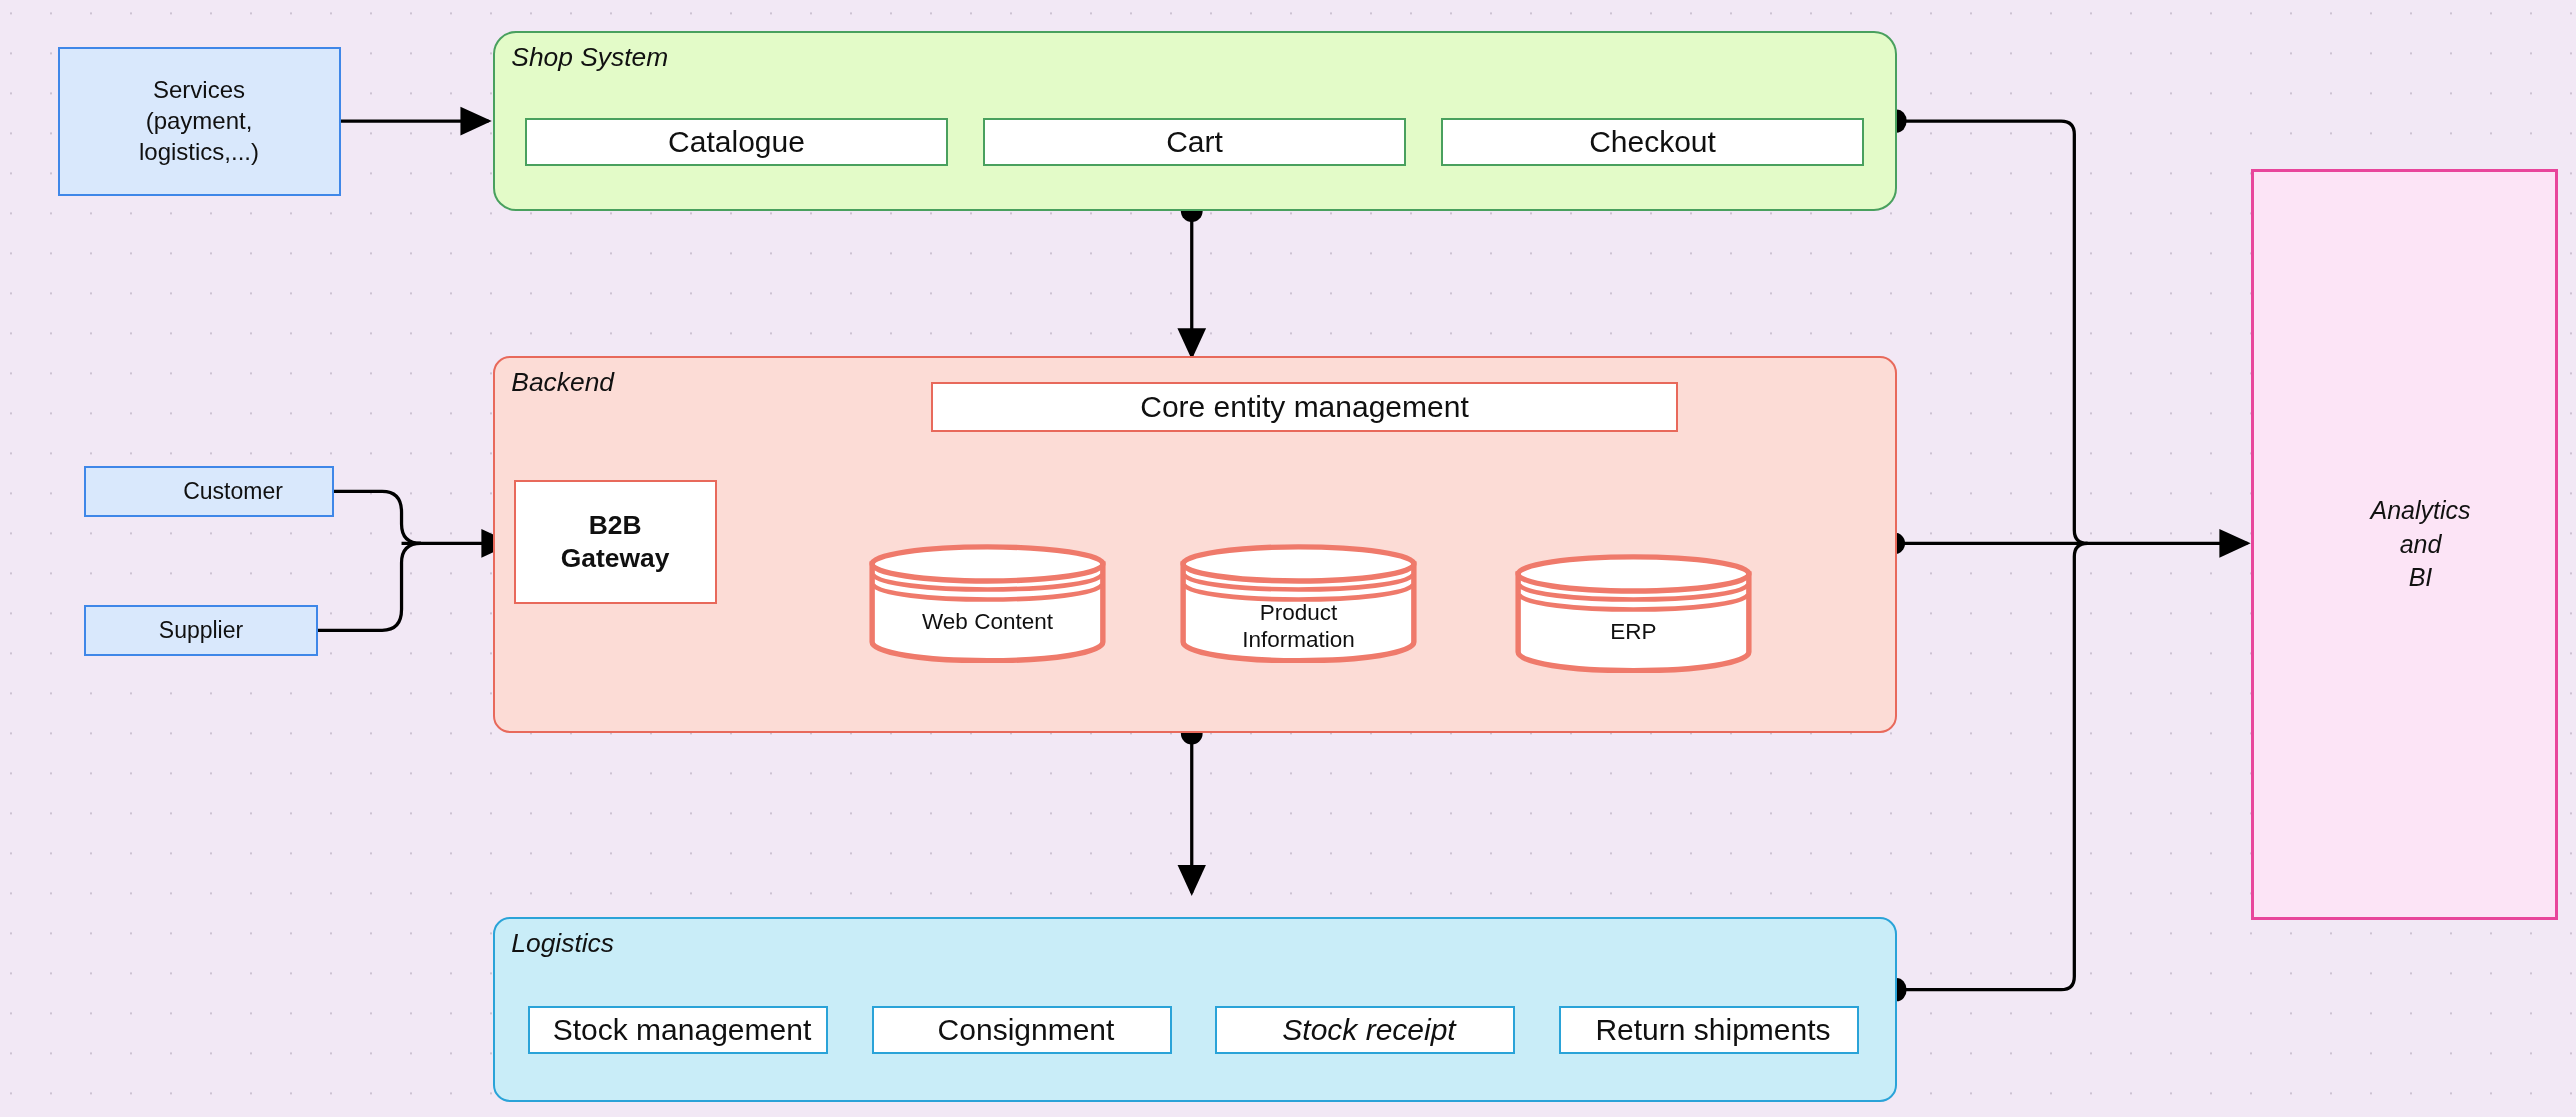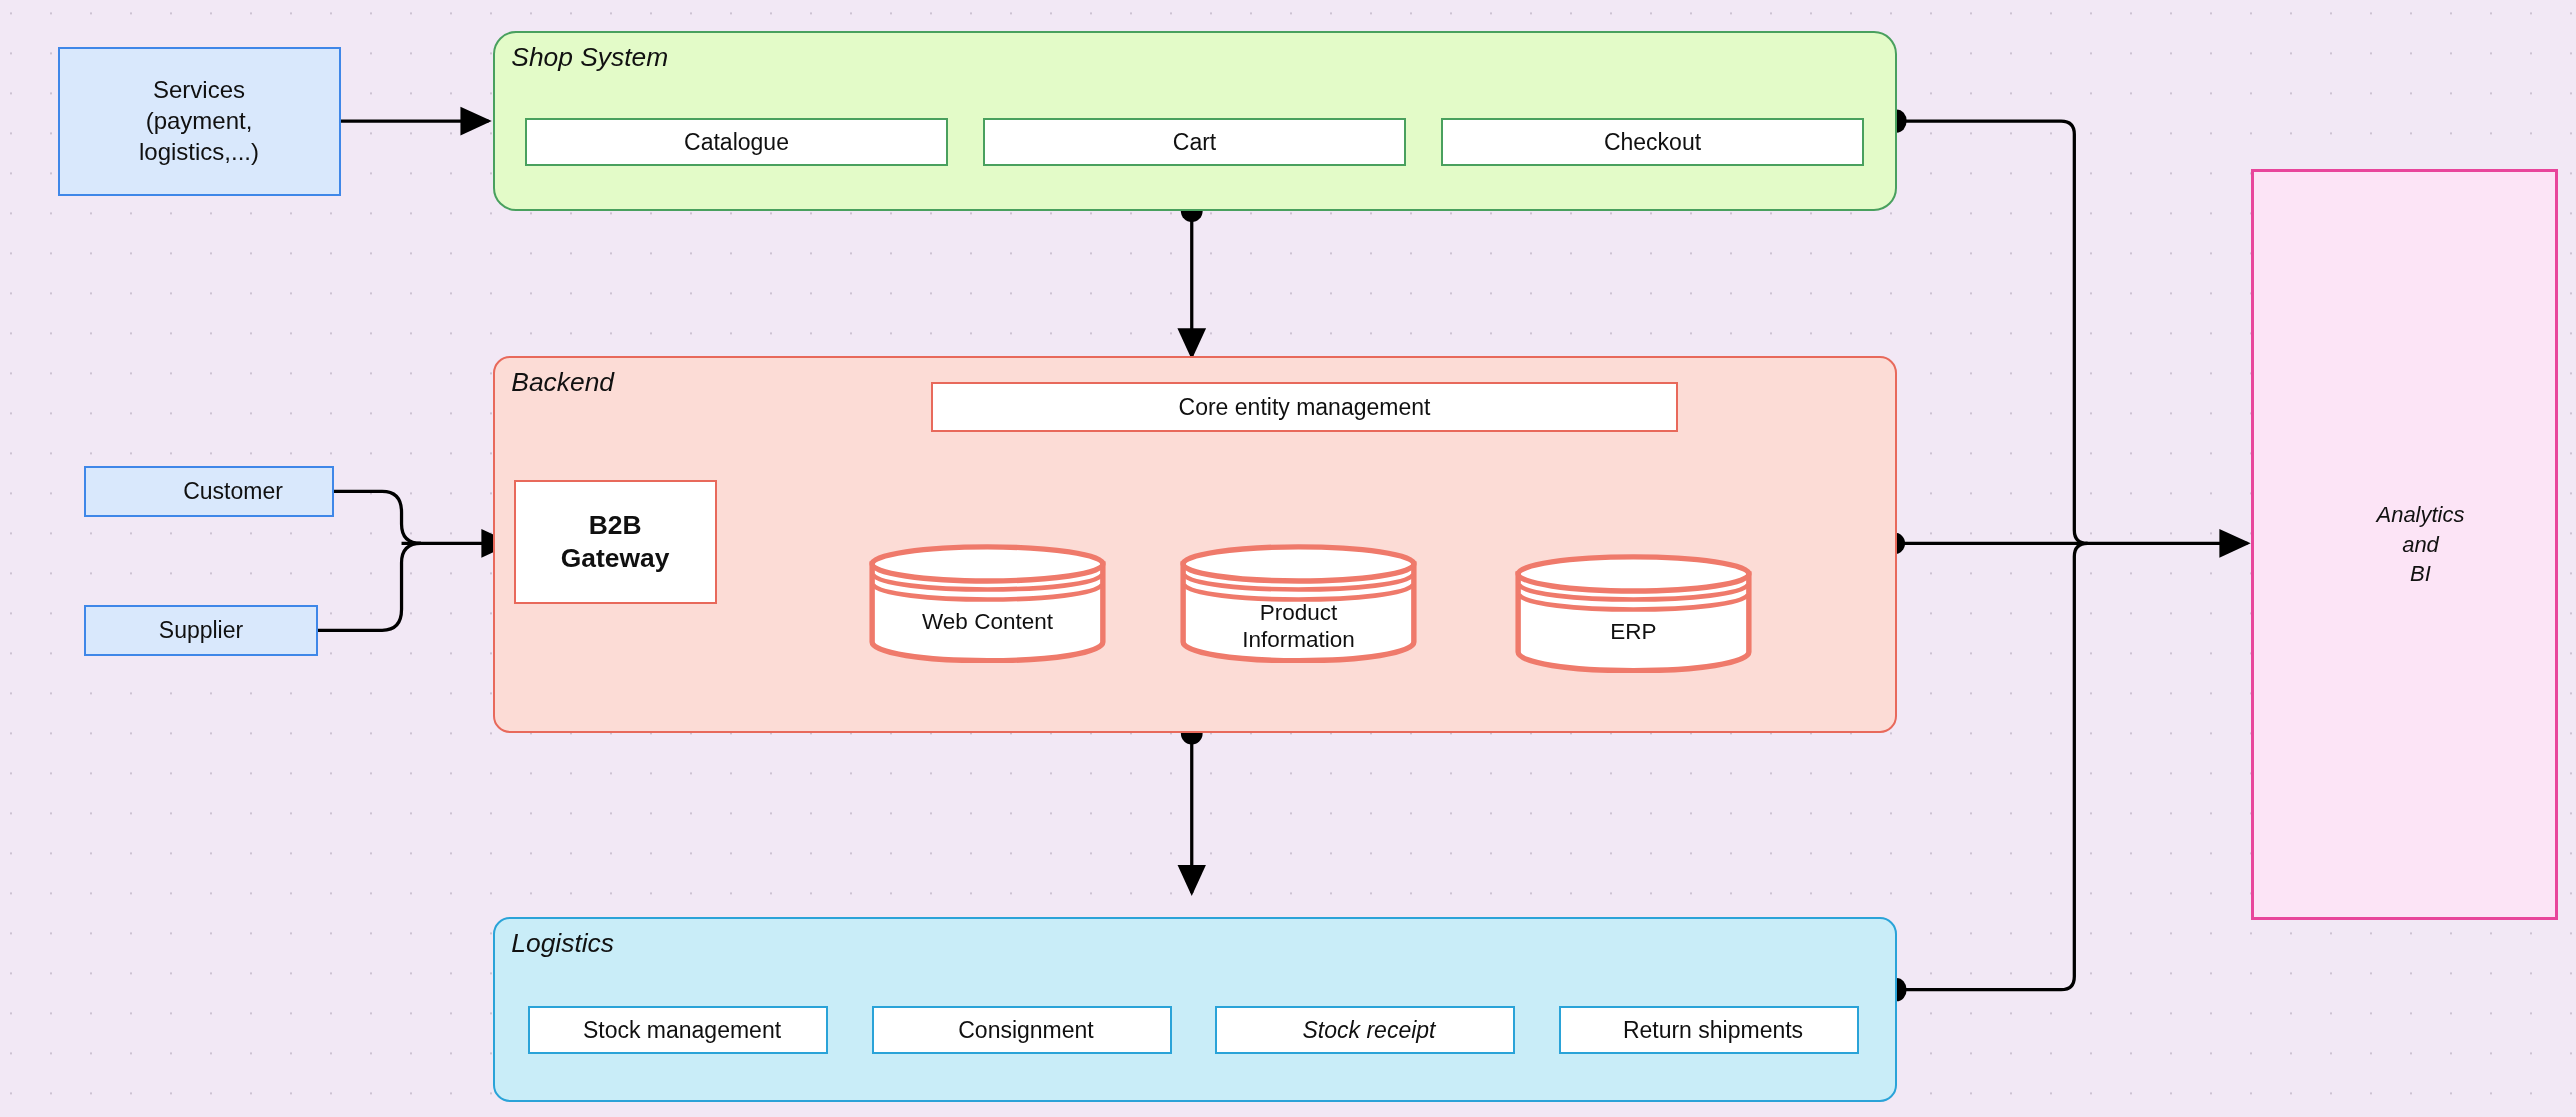--- a/index.html
+++ b/index.html
@@ -58,40 +58,40 @@
 
   
   .item {
     position: absolute;
     box-sizing: border-box;
     background: #ffffff;
     display: flex;
     align-items: center;
     justify-content: center;
     text-align: center;
-    font-size: 23px;
+    font-size: 30px;
     color: #101010;
     line-height: 1.25;
   }
   .item-shop { border: 2.3px solid #49a05e; }
   .item-back { border: 2.3px solid #e8695b; }
   .item-log  { border: 2.3px solid #2aa3d8; padding-left: 8px; }
 
   
   .analytics {
     position: absolute;
     box-sizing: border-box;
     background: #fce4f6;
     border: 3.9px solid #e8459b;
     display: flex;
     align-items: center;
     justify-content: center;
     text-align: center;
     font-style: italic;
-    font-size: 22px;
+    font-size: 25px;
     color: #111;
     line-height: 1.35;
     padding-left: 32px;
   }
 
   
   .cyl {
     position: absolute;
     box-sizing: border-box;
   }

